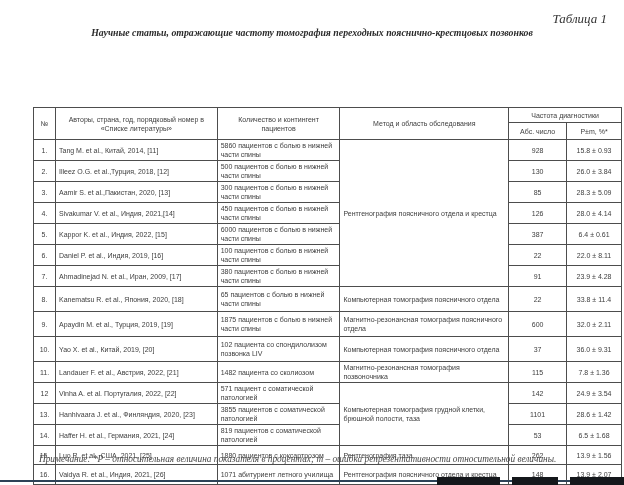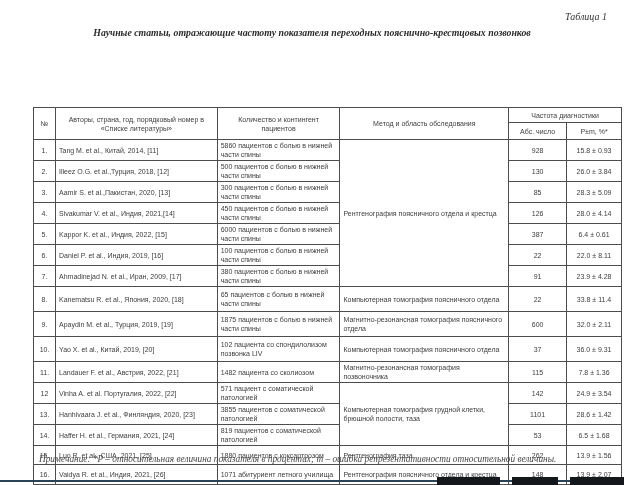--- a/index.html
+++ b/index.html
@@ -8,21 +8,21 @@
     position:relative;
     width:624px; height:485px;
     background:#ffffff;
     overflow:hidden;
     font-family:"Liberation Sans", sans-serif;
     color:#3b3b3b;
   }
   .tbl-label {
     position:absolute; top:11px; right:17px;
     font-family:"Liberation Serif", serif;
-    font-style:italic; font-size:10px; color:#333;
+    font-style:italic; font-size:13px; color:#333;
   }
   .doc-title {
     position:absolute; top:26px; left:24px; width:576px;
     text-align:center;
     font-family:"Liberation Serif", serif;
     font-style:italic; font-weight:bold;
     font-size:9.8px; line-height:13px; color:#2b2b2b;
   }
   table.data {
     position:absolute; top:107px; left:33px;
@@ -65,21 +65,21 @@
   .bseg3 { left:570px; width:54px; }
 </style>
 </head>
 <body>
 
 <div class="sheet">
 
   <div class="tbl-label">Таблица 1</div>
 
   <div class="doc-title">
-    <div>Научные статьи, отражающие частоту показателя переходных пояснично-крестцовых позвонков</div>
+    <div>Научные статьи, отражающие частоту томография переходных пояснично-крестцовых позвонков</div>
   </div>
 
   <table class="data">
     <colgroup>
       <col style="width:22px">
         <col style="width:162px">
         <col style="width:123px">
       <col style="width:169px">
         <col style="width:58px">
         <col style="width:55px">

